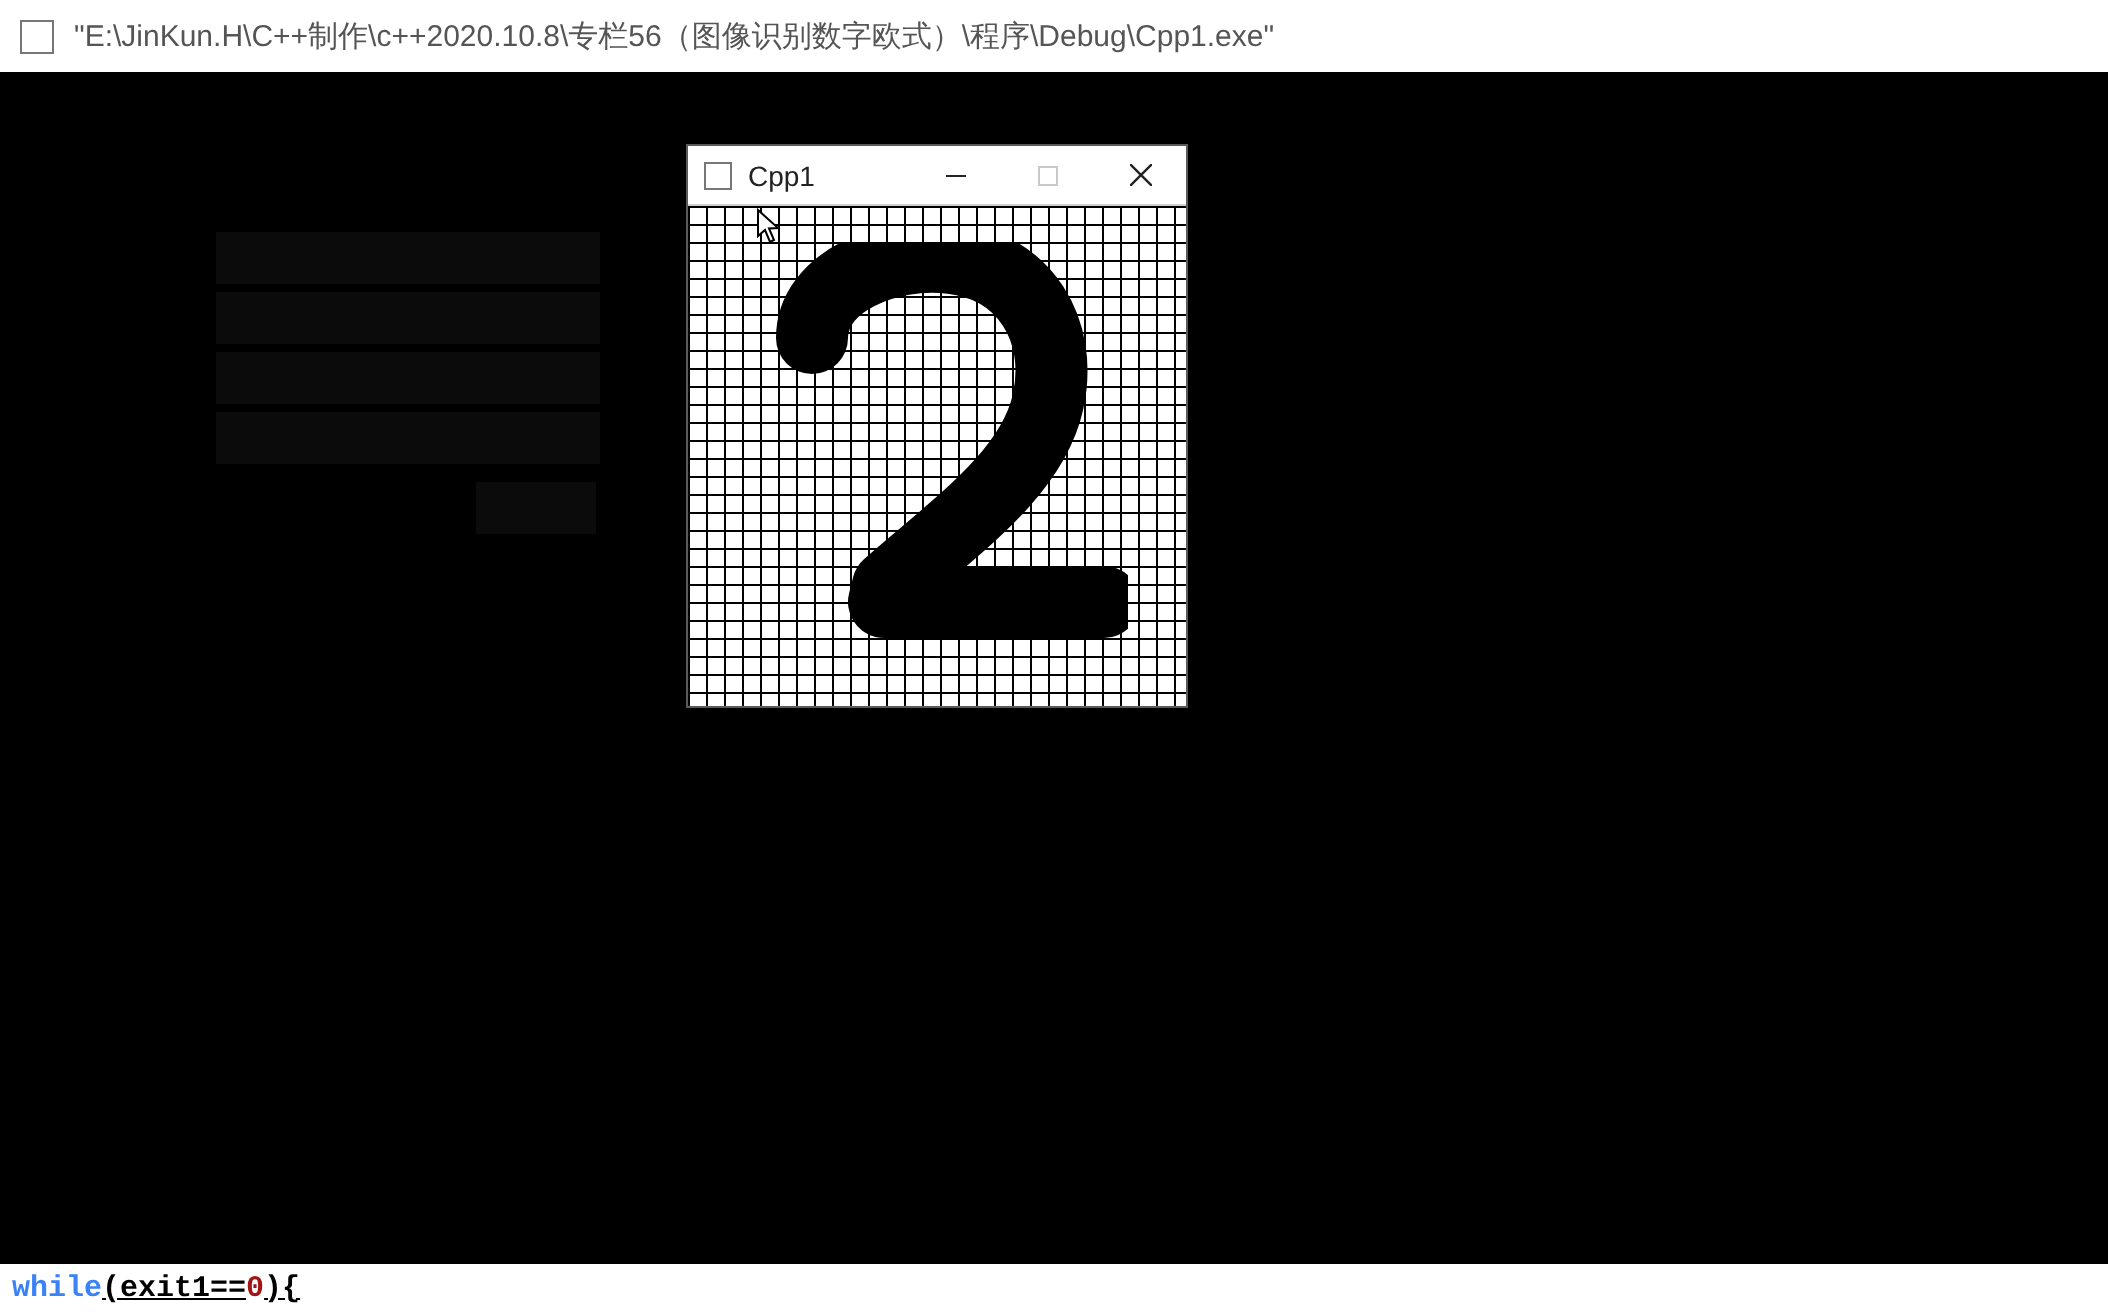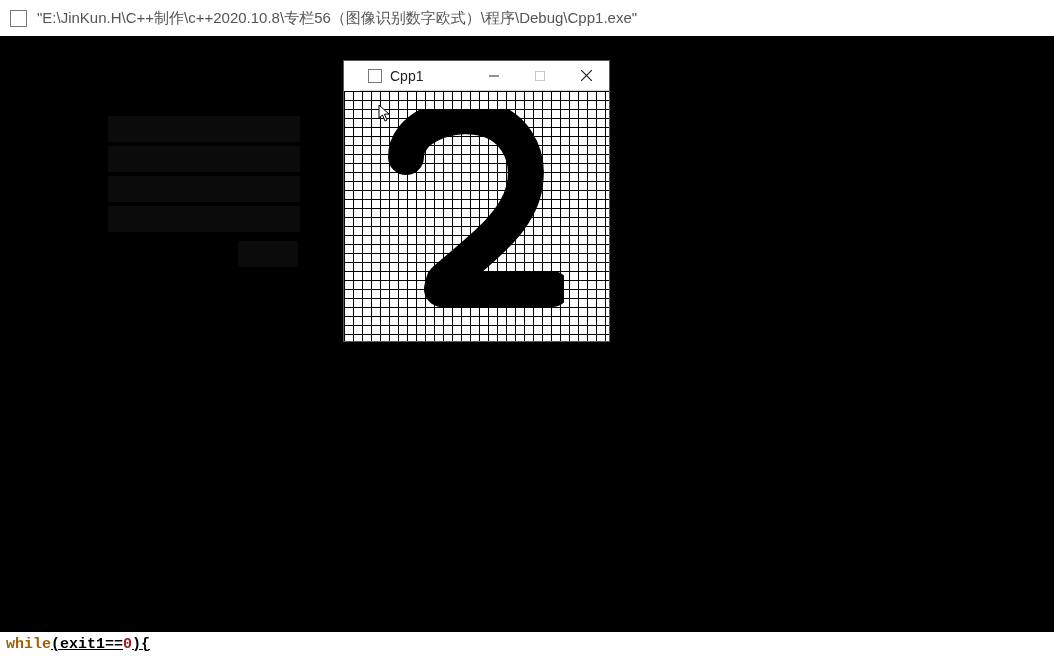--- a/index.html
+++ b/index.html
@@ -9,22 +9,22 @@
   .outer-titlebar{height:36px;background:#fff;display:flex;align-items:center;
     padding-left:10px;color:#555;font-size:15px;}
   .outer-titlebar .app-icon{width:15px;height:15px;border:1.5px solid #777;
     margin-right:10px;display:inline-block;}
   
   .console-body{position:relative;height:596px;background:#000;}
   
   .trace{position:absolute;left:108px;width:192px;height:26px;
     background:#0b0b0b;}
   
-  .inner-window{position:absolute;left:343px;top:24px;width:249px;height:280px;
-    background:#fff;border:1px solid #5a5a5a;box-shadow:0 2px 6px rgba(0,0,0,.3);padding-left:16px;}
+  .inner-window{position:absolute;left:343px;top:36px;width:249px;height:280px;
+    background:#fff;border:1px solid #5a5a5a;box-shadow:0 2px 6px rgba(0,0,0,.3);}
   .inner-titlebar{height:29px;background:#fff;display:flex;align-items:center;
     border-bottom:1px solid #d0d0d0;}
   .inner-titlebar .app-icon{width:12px;height:12px;border:1.5px solid #777;
     margin:0 8px 0 8px;display:inline-block;}
   .inner-title{flex:0 0 auto;font-size:14px;color:#222;}
   .spacer{flex:1 1 auto;}
   .win-btn{width:46px;height:29px;display:flex;align-items:center;
     justify-content:center;color:#222;font-size:13px;}
   .win-btn.max{color:#c9c9c9;}
   .win-btn.close{}
@@ -38,21 +38,21 @@
     background-size:var(--c) var(--c);
     background-position:0 0,0 0;}
   .digit{position:absolute;}
   .digit svg{display:block;}
   
   .cursor{position:absolute;pointer-events:none;}
   
   .code-strip{height:24px;background:#fff;display:flex;align-items:center;
     padding-left:6px;font-family:Consolas,"Courier New",monospace;
     font-size:15px;font-weight:700;white-space:pre;}
-  .kw{color:#a16207;}
+  .kw{color:#3b82f6;}
   .plain{color:#000;text-decoration:underline;}
   .num{color:#a31515;}
 </style>
 </head>
 <body>
 
 <div class="outer-titlebar">
   <span class="app-icon"></span>
   <span>"E:\JinKun.H\C++制作\c++2020.10.8\专栏56（图像识别数字欧式）\程序\Debug\Cpp1.exe"</span>
 </div>

